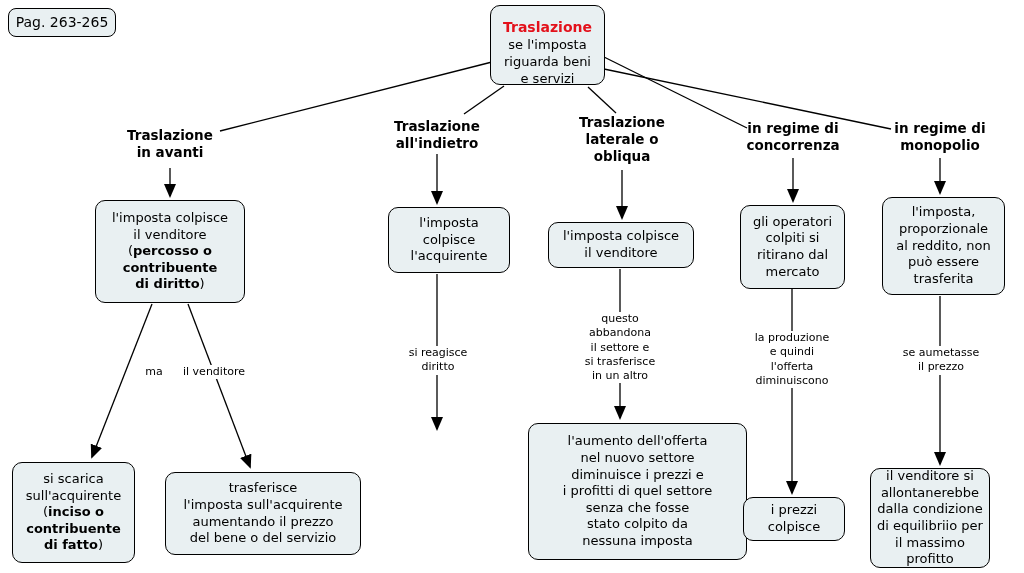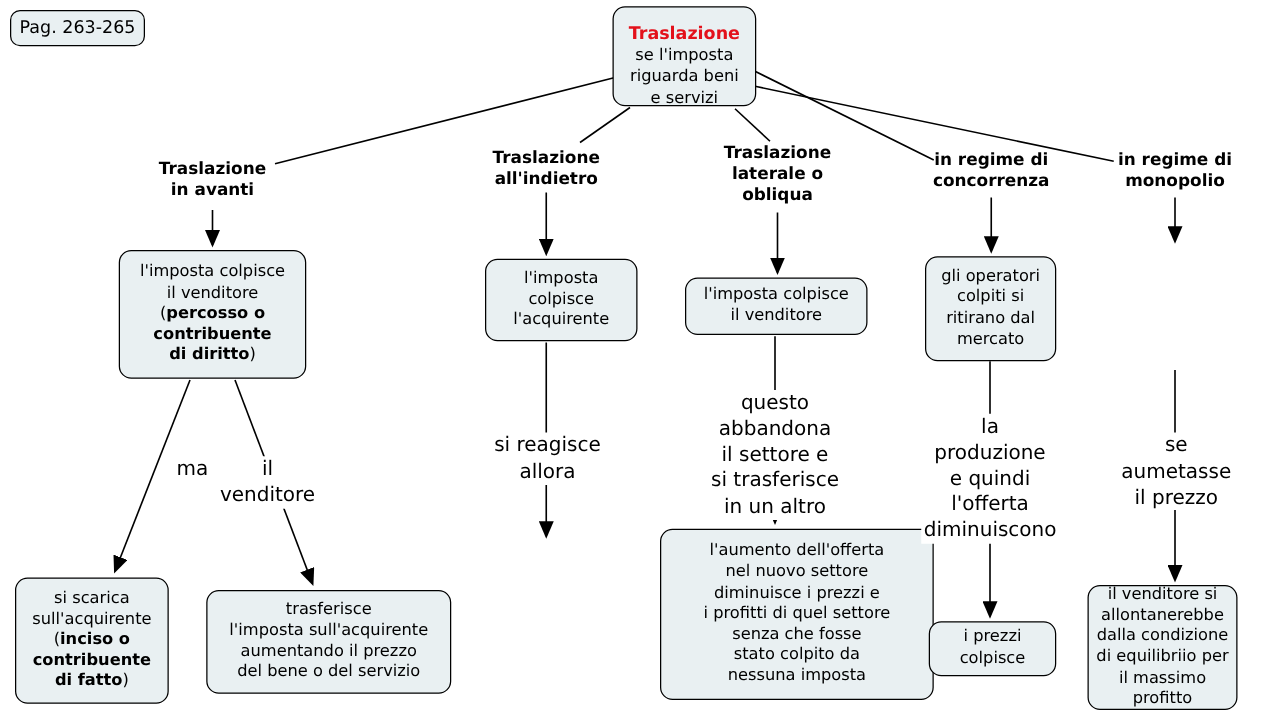--- a/index.html
+++ b/index.html
@@ -17,21 +17,21 @@
     white-space:pre-line;padding:4px 5px;
   }
   .node b{font-weight:bold;}
   .branch-label{
     position:absolute;box-sizing:border-box;
     font-weight:bold;font-size:13.5px;line-height:1.26;
     text-align:center;white-space:pre-line;
   }
   .edge-label{
     position:absolute;box-sizing:border-box;
-    font-size:16px;line-height:1.3;text-align:center;white-space:pre-line;
+    font-size:11px;line-height:1.3;text-align:center;white-space:pre-line;
     background:#fff;padding:0 2px;
   }
   .root-title{font-weight:bold;font-size:14px;display:block;}
   .pag{
     border-radius:8px;font-size:14px;white-space:nowrap;
   }
 </style>
 </head>
 <body>
 
@@ -109,21 +109,21 @@
 
   <div class="node" style="left:165px;top:472px;width:196px;height:83px;">trasferisce
 l'imposta sull'acquirente
 aumentando il prezzo
 del bene o del  servizio</div>
 
   <div class="node" style="left:388px;top:207px;width:122px;height:66px;">l'imposta
 colpisce
 l'acquirente</div>
   <div class="edge-label" style="left:388px;top:346px;width:100px;">si reagisce
-allora</div>
+diritto</div>
 
   <div class="node" style="left:548px;top:222px;width:146px;height:46px;">l'imposta colpisce
 il venditore</div>
   <div class="edge-label" style="left:565px;top:312px;width:110px;">questo
 abbandona
 il settore e
 si trasferisce
 in un altro</div>
   <div class="node" style="left:528px;top:423px;width:219px;height:137px;">l'aumento dell'offerta
 nel nuovo settore
@@ -137,20 +137,25 @@
 colpiti si
 ritirano dal
 mercato</div>
   <div class="edge-label" style="left:737px;top:331px;width:110px;">la produzione
 e quindi
 l'offerta
 diminuiscono</div>
   <div class="node" style="left:743px;top:497px;width:102px;height:44px;">i prezzi
 colpisce</div>
 
+  <div class="node" style="left:882px;top:197px;width:123px;height:98px;">l'imposta,
+proporzionale
+al reddito, non
+può essere
+trasferita</div>
   <div class="edge-label" style="left:886px;top:346px;width:110px;">se aumetasse
 il prezzo</div>
   <div class="node" style="left:870px;top:468px;width:120px;height:100px;">il venditore si
 allontanerebbe
 dalla condizione
 di equilibriio per
 il massimo profitto</div>
 
 </div>
 

